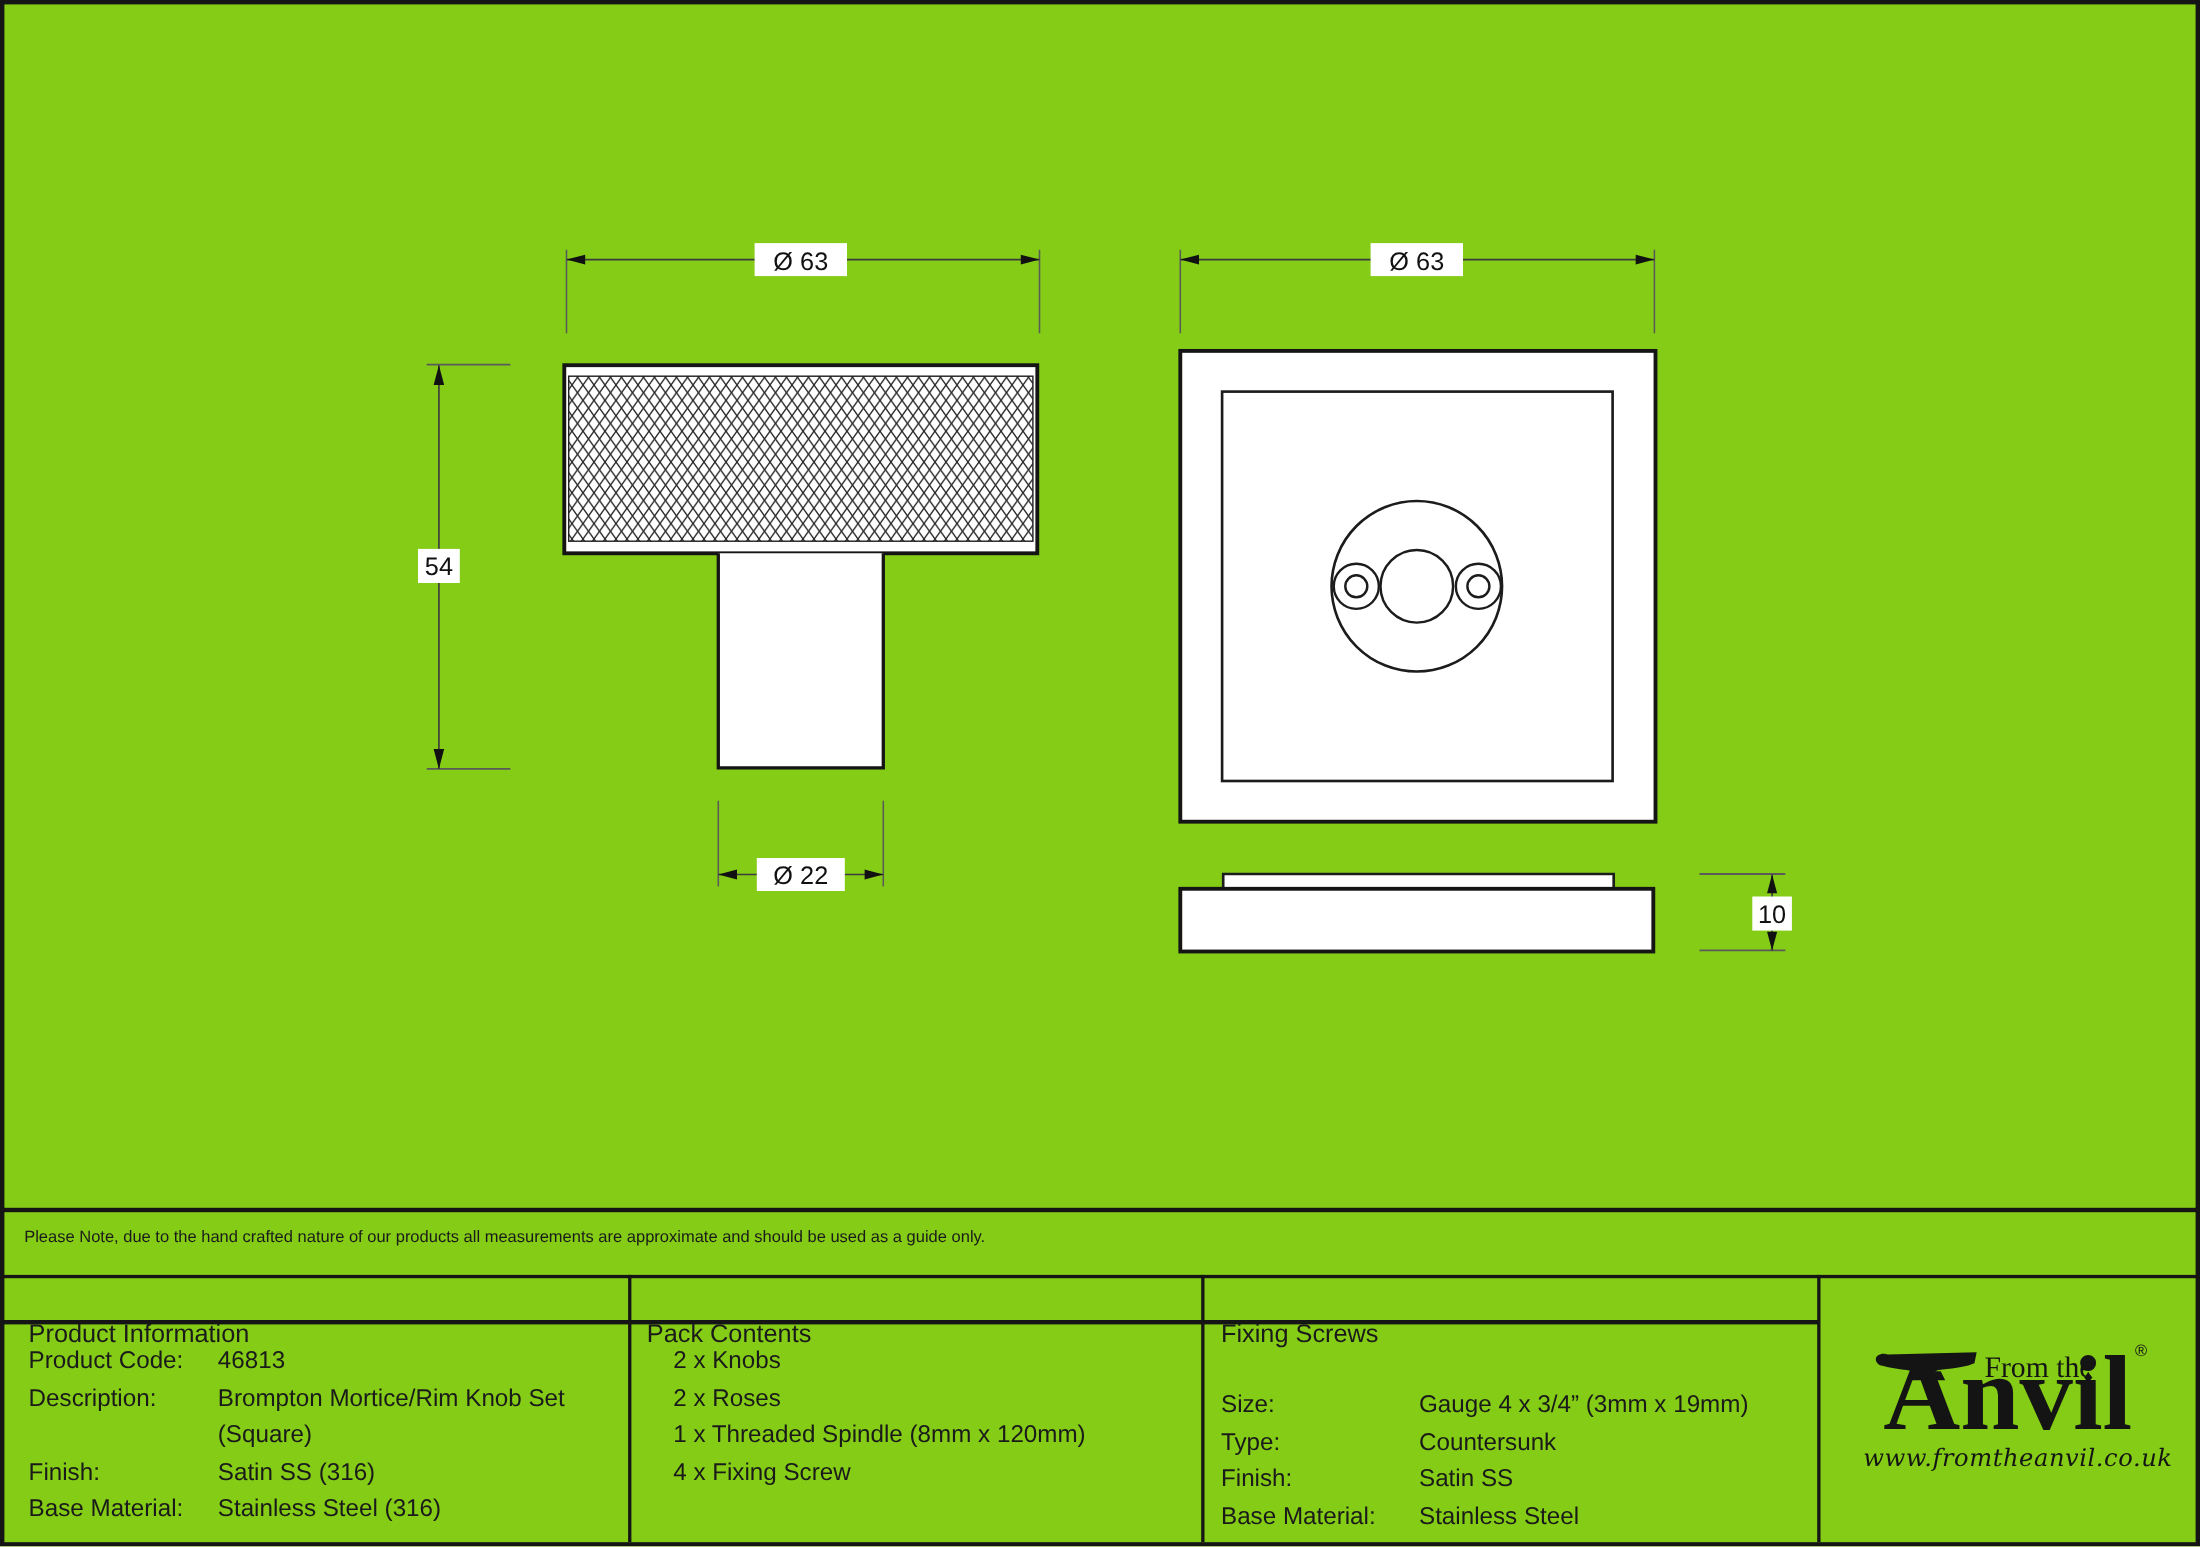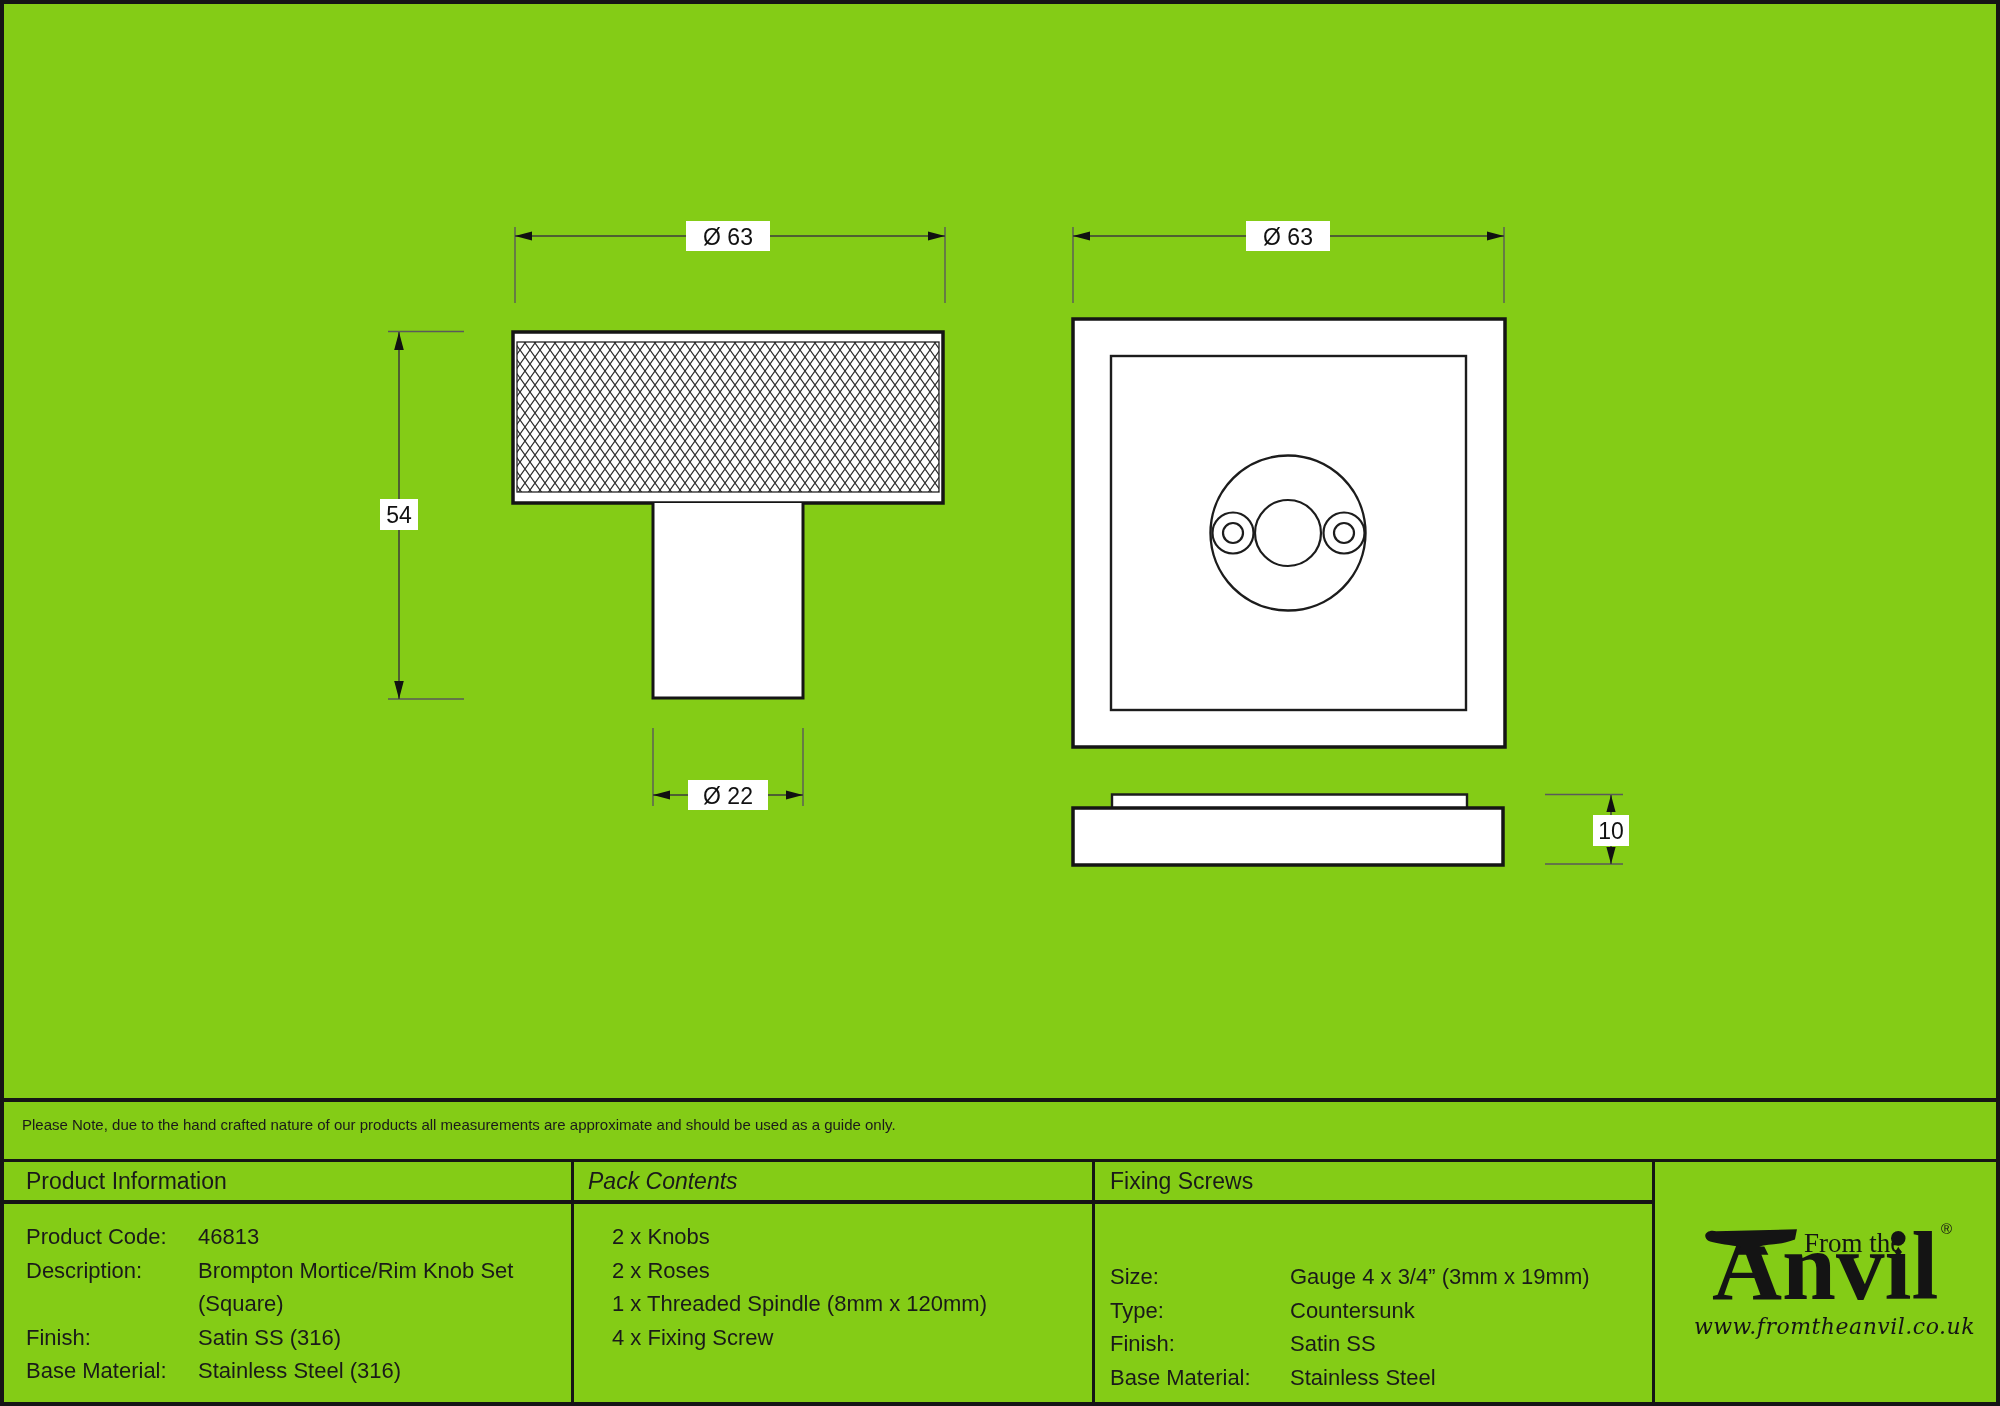--- a/index.html
+++ b/index.html
@@ -3,21 +3,21 @@
 <meta charset="utf-8">
 <style>
   html,body{margin:0;padding:0;background:#e8e8e8;}
   .sheet{position:relative;width:2000px;height:1406px;background:#84cc16;overflow:hidden;
          font-family:"Liberation Sans",sans-serif;color:#1a1a1a;}
   .frame{position:absolute;inset:0;border:4px solid #151515;pointer-events:none;z-index:40;}
   .drawing-svg{position:absolute;left:0;top:0;z-index:5;}
   .hline{position:absolute;background:#151515;}
   .vline{position:absolute;background:#151515;}
   .note-text{position:absolute;left:22px;top:1116px;font-size:15px;z-index:10;}
-  .col-header{position:absolute;font-size:23px;z-index:10;}
+  .col-header{position:absolute;font-size:23px;z-index:10;margin-top:31px;}
   .cell{position:absolute;font-size:22px;line-height:33.5px;z-index:10;}
   .kv{display:grid;}
   .kv .lab{grid-column:1;}
   .kv .val{grid-column:2;}
   .list .item{display:block;}
   
   .logo{position:absolute;left:1690px;top:1218px;width:285px;height:165px;z-index:10;}
   .logo .anvil-svg{position:absolute;left:14px;top:11px;width:94px;height:28px;z-index:3;}
   .logo .fromthe{position:absolute;left:114px;top:10px;font-family:"Liberation Serif",serif;
                  font-size:27px;color:#141414;}
@@ -121,21 +121,21 @@
   <div class="hline" style="left:0;top:1098px;width:2000px;height:4px;"></div>
   <div class="hline" style="left:0;top:1159px;width:2000px;height:3px;"></div>
   <div class="hline" style="left:0;top:1200px;width:1653px;height:4px;"></div>
   <div class="vline" style="left:571px;top:1159px;width:3px;height:243px;"></div>
   <div class="vline" style="left:1092px;top:1159px;width:3px;height:243px;"></div>
   <div class="vline" style="left:1652px;top:1159px;width:3px;height:243px;"></div>
 
   <div class="note-text">Please Note, due to the hand crafted nature of our products all measurements are approximate and should be used as a guide only.</div>
 
   <div class="col-header" style="left:26px;top:1168px;">Product Information</div>
-  <div class="col-header" style="left:588px;top:1168px;font-style:italic;">Pack Contents</div>
+  <div class="col-header" style="left:588px;top:1168px;">Pack Contents</div>
   <div class="col-header" style="left:1110px;top:1168px;">Fixing Screws</div>
 
   <div class="cell kv" style="left:26px;top:1220px;grid-template-columns:172px auto;">
     <div class="lab">Product Code:</div>
     <div class="val">46813</div>
     <div class="lab">Description:</div>
     <div class="val">Brompton Mortice/Rim Knob Set</div>
     <div class="lab"></div>
     <div class="val">(Square)</div>
     <div class="lab">Finish:</div>

